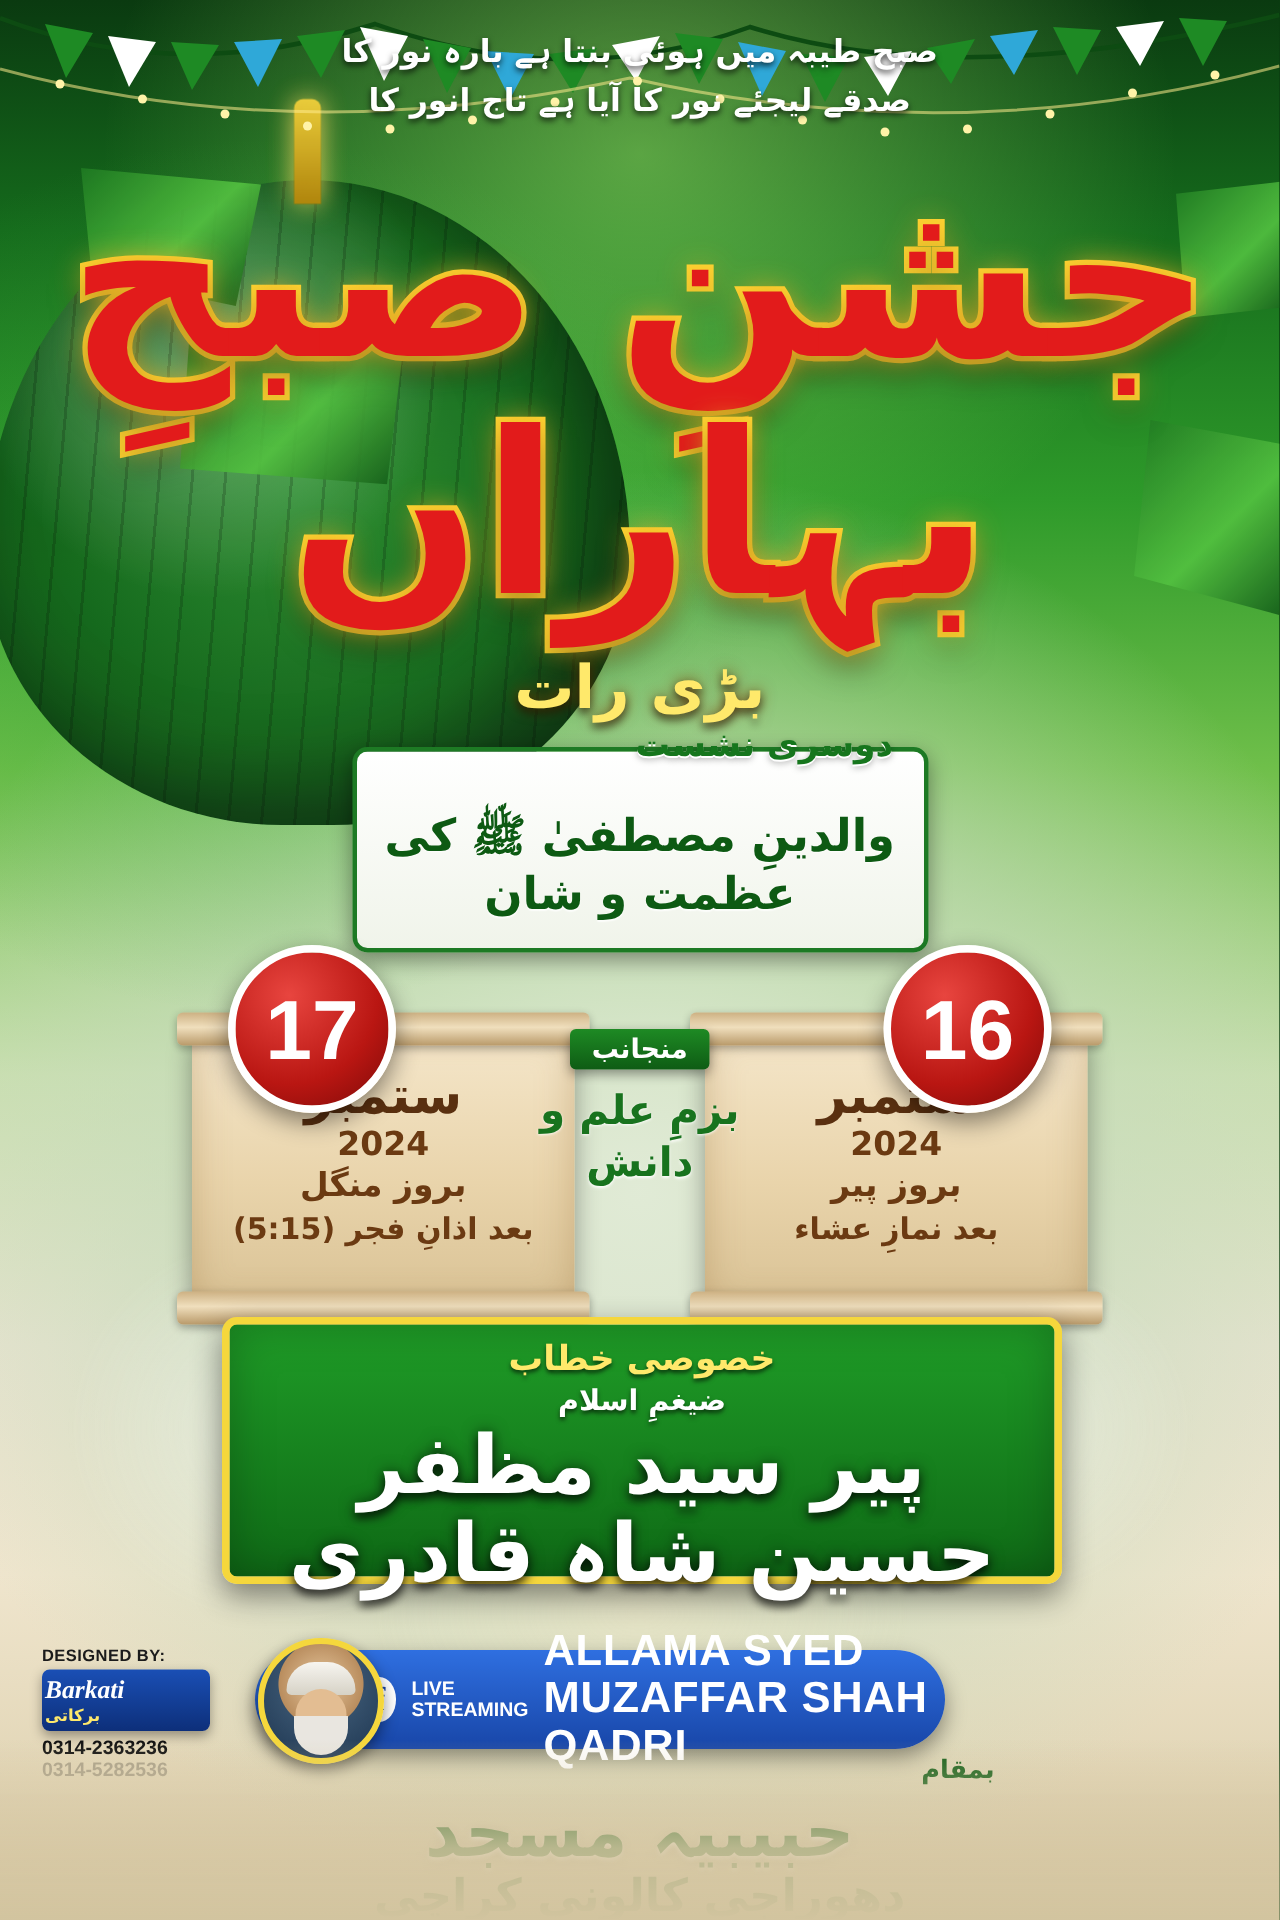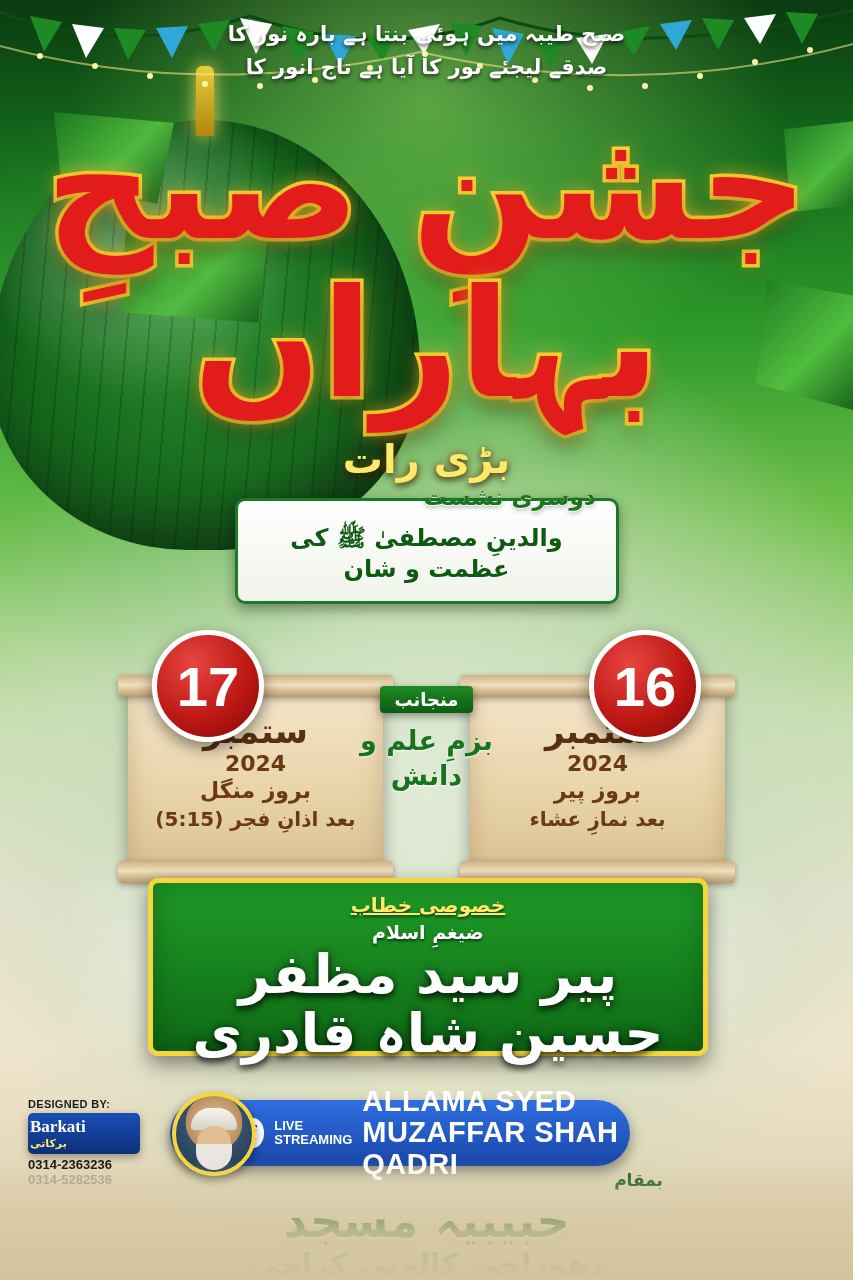--- a/index.html
+++ b/index.html
@@ -114,22 +114,23 @@
     padding: 22px 14px 16px;
     text-align: center;
   }
   .sess-tag {
     position: absolute; top: -17px; right: 20px;
     color: #16761d; font-size: 23px; font-weight: bold;
     background: transparent;
     text-shadow: 0 1px 0 #fff, 0 2px 5px rgba(0,0,0,.35);
   }
   .sess-text {
-    color: #0d5a13; font-size: 24px; font-weight: bold; line-height: 1.3;
+    color: #0d5a13; font-size: 30px; font-weight: bold; line-height: 1.3;
     text-shadow: 0 1px 1px rgba(255,255,255,.8);
+    margin-top: 15px;
   }
 
   .dates { position: absolute; top: 630px; left: 0; right: 0; height: 250px; }
   .scroll {
     position: absolute; top: 56px;
     width: 255px; height: 186px;
     background: linear-gradient(180deg, #f3e3c4 0%, #e8d2a8 50%, #dcc characterized 100%);
     background: linear-gradient(180deg, #f5e7cb 0%, #e9d4ab 55%, #dcc characterized 100%);
     background: linear-gradient(180deg, #f5e7cb 0%, #e9d4ab 55%, #d9c295 100%);
     border-radius: 6px;
@@ -186,23 +187,22 @@
   .speaker-panel {
     position: absolute; top: 878px; left: 148px; width: 560px; height: 178px;
     background: linear-gradient(180deg, #1f9c27 0%, #0f6a16 100%);
     border: 5px solid #f5d73c;
     border-radius: 10px;
     box-shadow: 0 8px 20px rgba(0,0,0,.45), inset 0 0 30px rgba(0,0,0,.25);
     text-align: center;
     padding-top: 10px;
   }
   .sp-label {
-    color: #ffe96b; font-size: 20px; font-weight: bold;
+    color: #ffe96b; font-size: 23px; font-weight: bold;
     text-shadow: 0 2px 3px rgba(0,0,0,.6);
-    text-decoration: underline;
   }
   .sp-sub {
     color: #ffffff; font-size: 19px; font-weight: bold; margin-top: 4px;
     text-shadow: 0 2px 3px rgba(0,0,0,.6);
   }
   .sp-name {
     color: #ffffff; font-size: 54px; font-weight: bold; line-height: 1.1; margin-top: 2px;
     text-shadow: 0 0 10px rgba(0,0,0,.55), 0 4px 6px rgba(0,0,0,.6);
   }
 
@@ -252,21 +252,21 @@
     position: absolute; left: 28px; top: 1098px;
     width: 112px; text-align: left;
   }
   .designed .dlabel { font-size: 11px; font-weight: bold; color: #1b1b1b; letter-spacing: .3px; }
   .designed .dbox {
     margin-top: 3px;
     background: linear-gradient(180deg, #1a4fb5, #0d2f7a);
     border-radius: 5px; padding: 4px 2px;
     box-shadow: 0 3px 8px rgba(0,0,0,.35);
   }
-  .designed .dname { color: #fff; font-size: 17px; font-weight: bold; font-family: "Liberation Serif", serif; }
+  .designed .dname { color: #fff; font-size: 17px; font-weight: bold; font-family: "Liberation Serif", serif; font-style: italic; }
   .designed .durdu { color: #ffe96b; font-size: 11px; font-weight: bold; }
   .designed .dphone { margin-top: 3px; font-size: 13px; font-weight: bold; color: #111; }
   .designed .dphone-ghost { font-size: 13px; font-weight: bold; color: rgba(0,0,0,.25); }
 
   .venue {
     position: absolute; left: 0; right: 0; top: 1196px;
     text-align: center;
   }
   .venue .vline {
     display: inline-block;

